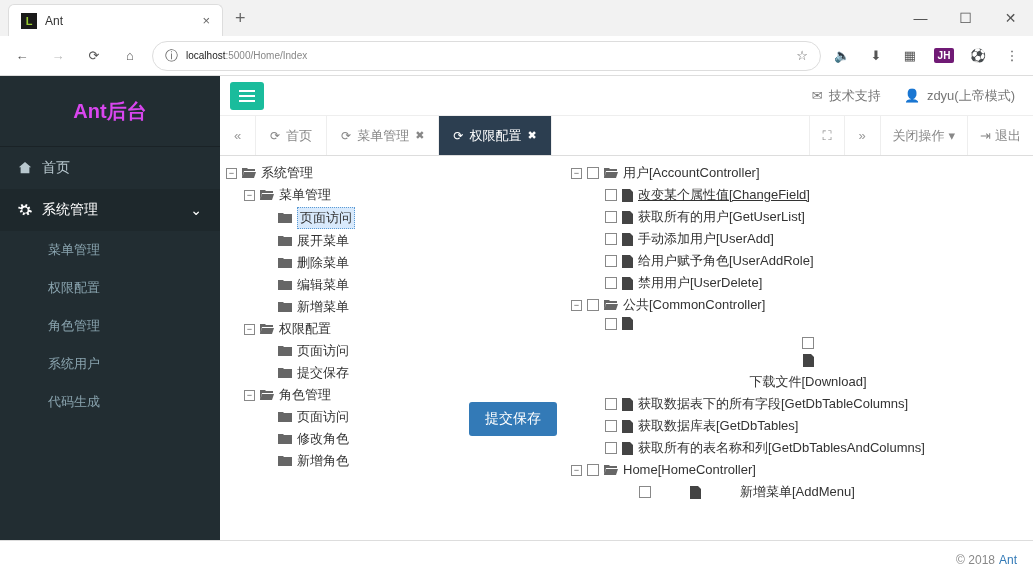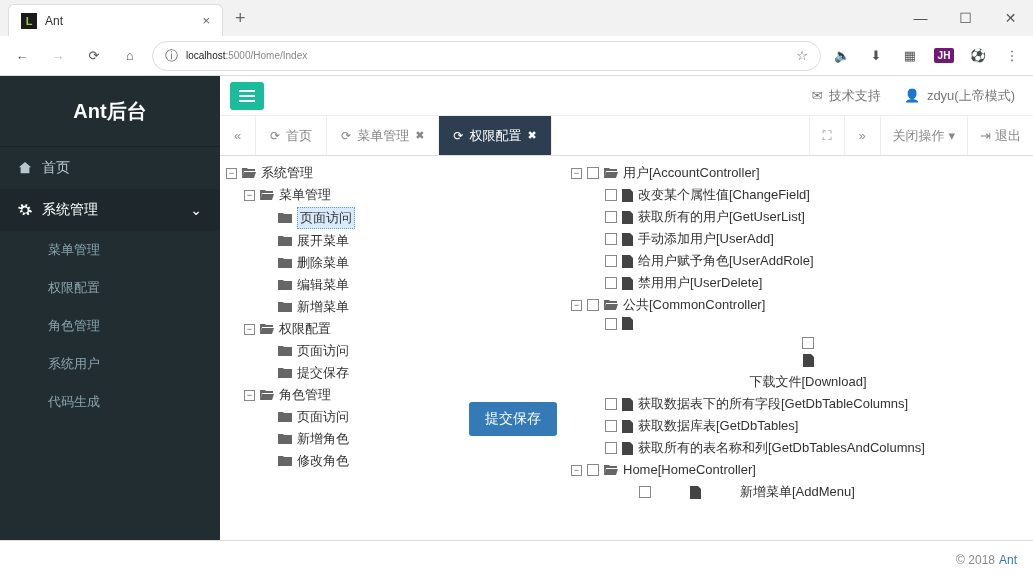--- a/index.html
+++ b/index.html
@@ -20,21 +20,21 @@
 .addr-bar { flex: 1; display: flex; align-items: center; height: 30px; border: 1px solid #ddd; border-radius: 15px; padding: 0 12px; gap: 8px; }
 .addr-icon { color: #666; font-size: 13px; }
 .addr-url { flex: 1; font-size: 10px; color: #888; }
 .addr-url .host { color: #222; }
 .tb-icon { width: 26px; display: flex; justify-content: center; color: #555; }
 .avatar-jh { background: #701a75; color: #fff; font-size: 10px; font-weight: bold; padding: 2px 4px; border-radius: 2px; }
 
 
 .app { display: flex; height: 464px; }
 .sidebar { width: 220px; background: #222d32; color: #b8c7ce; display: flex; flex-direction: column; }
-.brand { height: 70px; display: flex; align-items: center; justify-content: center; font-size: 20px; font-weight: bold; color: #ffffff; background: #222d32; }
+.brand { height: 70px; display: flex; align-items: center; justify-content: center; font-size: 20px; font-weight: bold; color: #d946ef; background: #222d32; }
 .side-item { padding: 12px 18px; display: flex; align-items: center; gap: 10px; cursor: pointer; font-size: 14px; }
 .side-item.top { border-top: 1px solid #1a2226; }
 .side-item svg { width: 14px; height: 14px; fill: currentColor; }
 .side-item .chev { margin-left: auto; }
 .side-item.active { background: #1e282c; color: #fff; }
 .side-sub { padding: 10px 18px 10px 48px; cursor: pointer; font-size: 13px; color: #8aa4af; }
 
 .main { flex: 1; background: #fff; display: flex; flex-direction: column; }
 .topbar { height: 40px; background: #fff; border-bottom: 1px solid #eee; display: flex; align-items: center; }
 .hamburger { width: 34px; height: 28px; background: #1abc9c; border-radius: 3px; margin-left: 10px; display: flex; align-items: center; justify-content: center; color: #fff; cursor: pointer; }
@@ -291,46 +291,46 @@
             </span>
             <span class="label">页面访问</span>
           </div>
           <div class="tree-row" style="padding-left: 36px;">
             <span class="spacer-toggle"></span>
             <span class="icon-folder">
               <svg width="14" height="12" viewBox="0 0 14 12">
                 <path d="M0 1h5l1 1h8v9H0z" fill="#666"></path>
               </svg>
             </span>
+            <span class="label">修改角色</span>
+          </div>
+          <div class="tree-row" style="padding-left: 36px;">
+            <span class="spacer-toggle"></span>
+            <span class="icon-folder">
+              <svg width="14" height="12" viewBox="0 0 14 12">
+                <path d="M0 1h5l1 1h8v9H0z" fill="#666"></path>
+              </svg>
+            </span>
             <span class="label">新增角色</span>
-          </div>
-          <div class="tree-row" style="padding-left: 36px;">
-            <span class="spacer-toggle"></span>
-            <span class="icon-folder">
-              <svg width="14" height="12" viewBox="0 0 14 12">
-                <path d="M0 1h5l1 1h8v9H0z" fill="#666"></path>
-              </svg>
-            </span>
-            <span class="label">修改角色</span>
           </div>
         </div>
       <div class="right-pane">
         <button class="btn-primary">提交保存</button>
         <div id="right-tree" style="margin-left:100px">
             <div class="tree-row" style="padding-left: 0px;">
               <span class="toggle">−</span>
               <span class="cb"></span>
               <span class="icon-folder">
                 <svg width="14" height="12" viewBox="0 0 14 12">
                   <path d="M0 1h5l1 1h7v2H2l-2 7zM2 5h12l-2 6H0z" fill="#666"></path>
                 </svg>
               </span>
               <span class="label">用户[AccountController]</span>
             </div>
-            <div class="tree-row" style="padding-left: 18px;">
+            <div class="tree-row" style="padding-left: 18px; text-decoration: underline;">
               <span class="spacer-toggle"></span>
               <span class="cb"></span>
               <span class="icon-folder">
                 <svg width="11" height="13" viewBox="0 0 11 13">
                   <path d="M0 0h8l3 3v10H0z" fill="#444"></path>
                 </svg>
               </span>
               <span class="label">改变某个属性值[ChangeField]</span>
             </div>
             <div class="tree-row" style="padding-left: 18px;">

